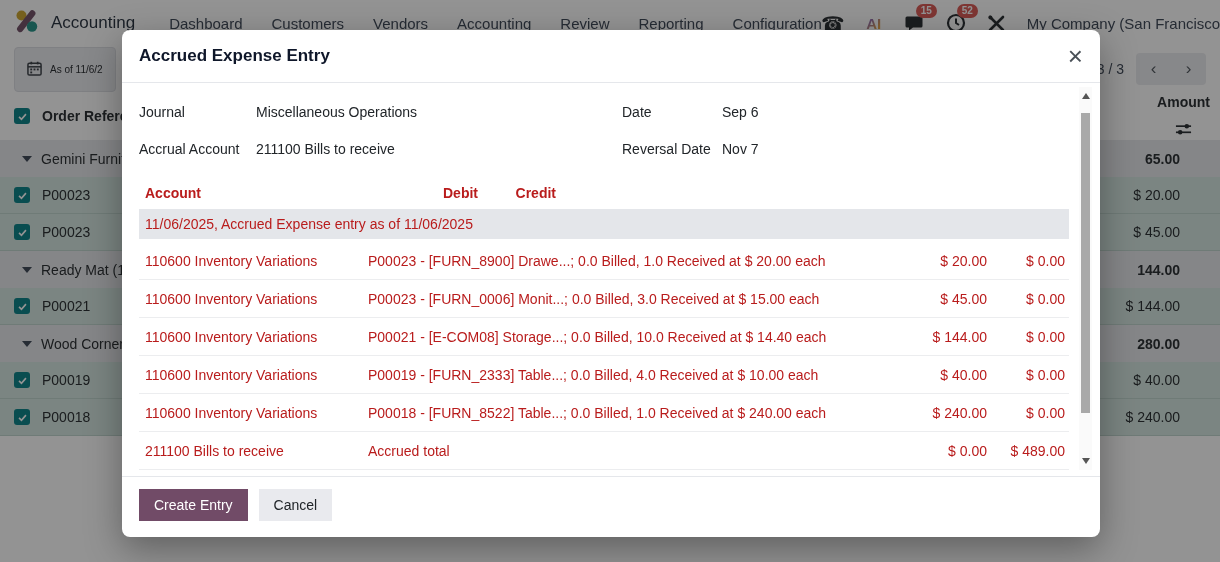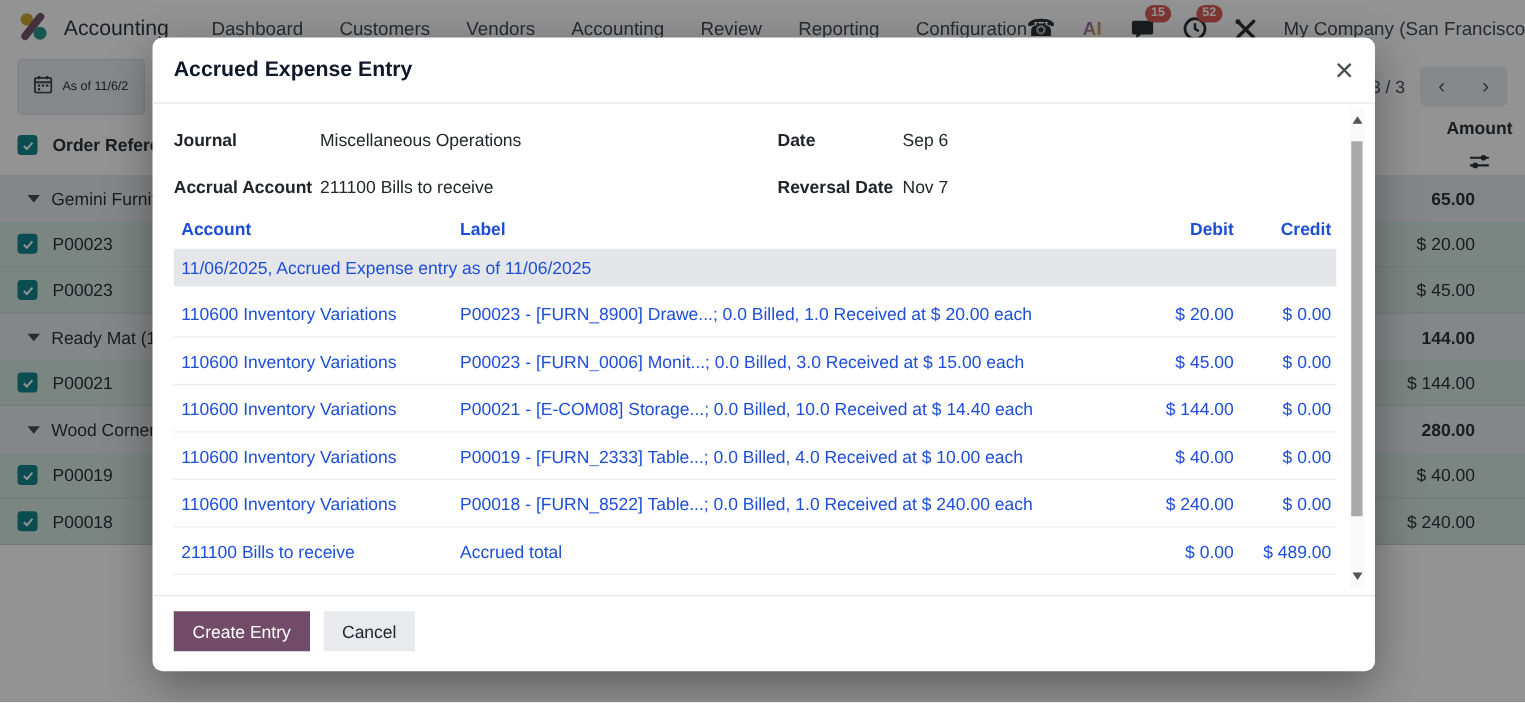--- a/index.html
+++ b/index.html
@@ -57,25 +57,25 @@
            border-radius:8px; box-shadow:0 12px 36px rgba(0,0,0,0.35); z-index:10;
            display:flex; flex-direction:column; }
   .modal-header { height:53px; flex:0 0 auto; display:flex; align-items:center; justify-content:space-between;
                   padding:0 17px; border-bottom:1px solid #e5e7eb; }
   .modal-title { font-size:17px; font-weight:700; color:#0f172a; }
   .close-btn { font-size:26px; color:#495057; line-height:1; cursor:pointer; font-weight:400; }
   .modal-body { position:relative; flex:1 1 auto; overflow:hidden; padding:8px 31px 0 17px; }
 
   .fields { display:grid; grid-template-columns:1fr 1fr; margin-top:2px; }
   .field { display:flex; align-items:center; height:37px; font-size:14px; color:#212529; }
-  .field .flabel { flex:0 0 117px; font-weight:700; }
+  .field .flabel { flex:0 0 117px; font-weight:400; }
   .col-right { padding-left:18px; }
   .col-right .flabel { flex:0 0 100px; }
 
-  .mtable { font-size:14px; color:#1d4ed8; }
+  .mtable { margin-top:10px; font-size:14px; color:#b91c1c; }
   .t-header { display:flex; align-items:center; height:32px; font-weight:700; }
   .c-account { width:229px; padding-left:6px; flex:0 0 auto; }
   .c-label   { width:509px; flex:0 0 auto; overflow:hidden; white-space:nowrap; }
   .c-debit   { width:110px; flex:0 0 auto; text-align:right; }
   .c-credit  { width:82px;  flex:0 0 auto; text-align:right; padding-right:4px; }
   .t-group { height:30px; display:flex; align-items:center; background:#e4e6ea; padding-left:6px; margin-bottom:3px; }
   .t-row { height:38px; display:flex; align-items:center; border-bottom:1px solid #ecedef; }
 
   
   .sb-track { position:absolute; top:4px; bottom:6px; right:8px; width:13px; background:#fafafa; }
@@ -308,21 +308,20 @@
         </div>
         <div class="field col-right">
           <span class="flabel">Reversal Date</span>
           <span>Nov 7</span>
         </div>
       </div>
 
       <div class="mtable">
         <div class="t-header">
           <span class="c-account">Account</span>
-          <span class="c-label">Label</span>
           <span class="c-debit">Debit</span>
           <span class="c-credit">Credit</span>
         </div>
 
         <div class="t-group">
           <span>11/06/2025, Accrued Expense entry as of 11/06/2025</span>
         </div>
 
         <div class="t-row">
           <span class="c-account">110600 Inventory Variations</span>

